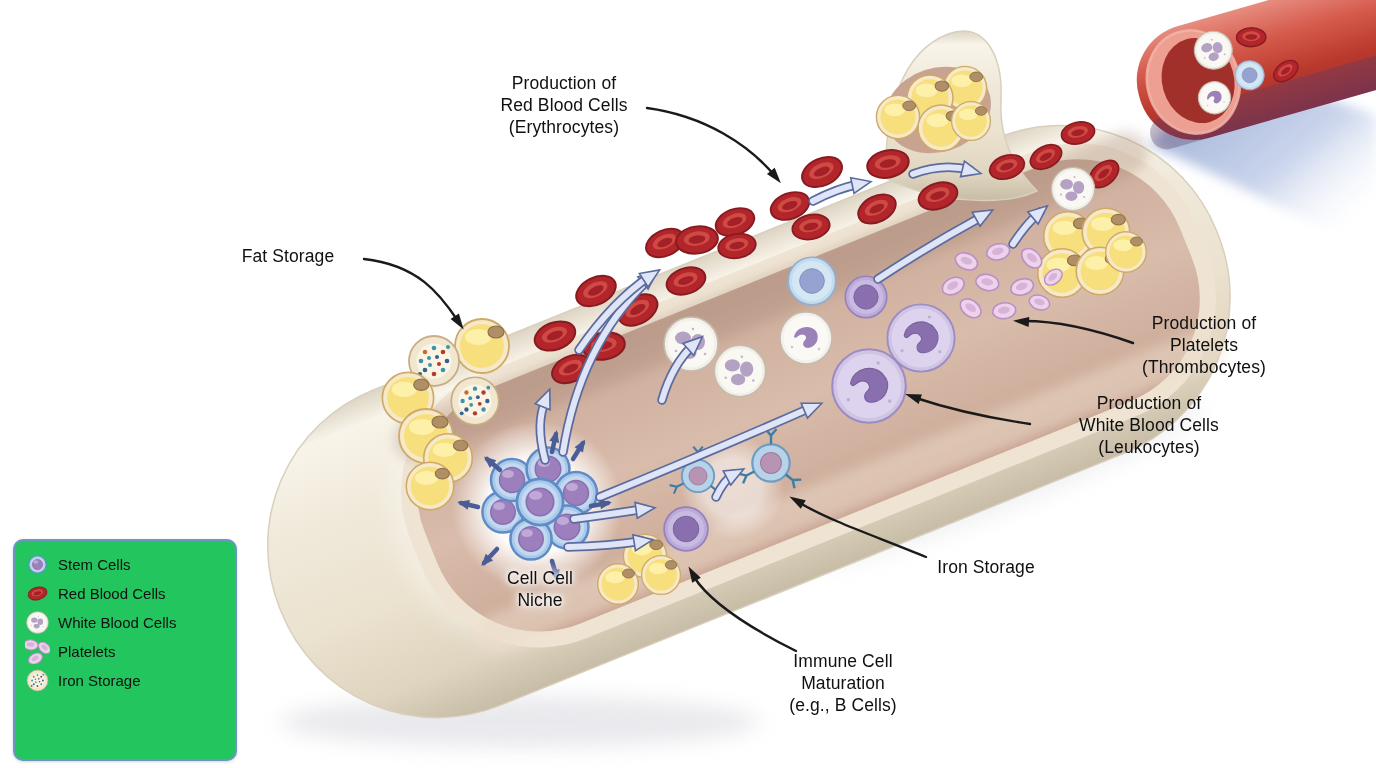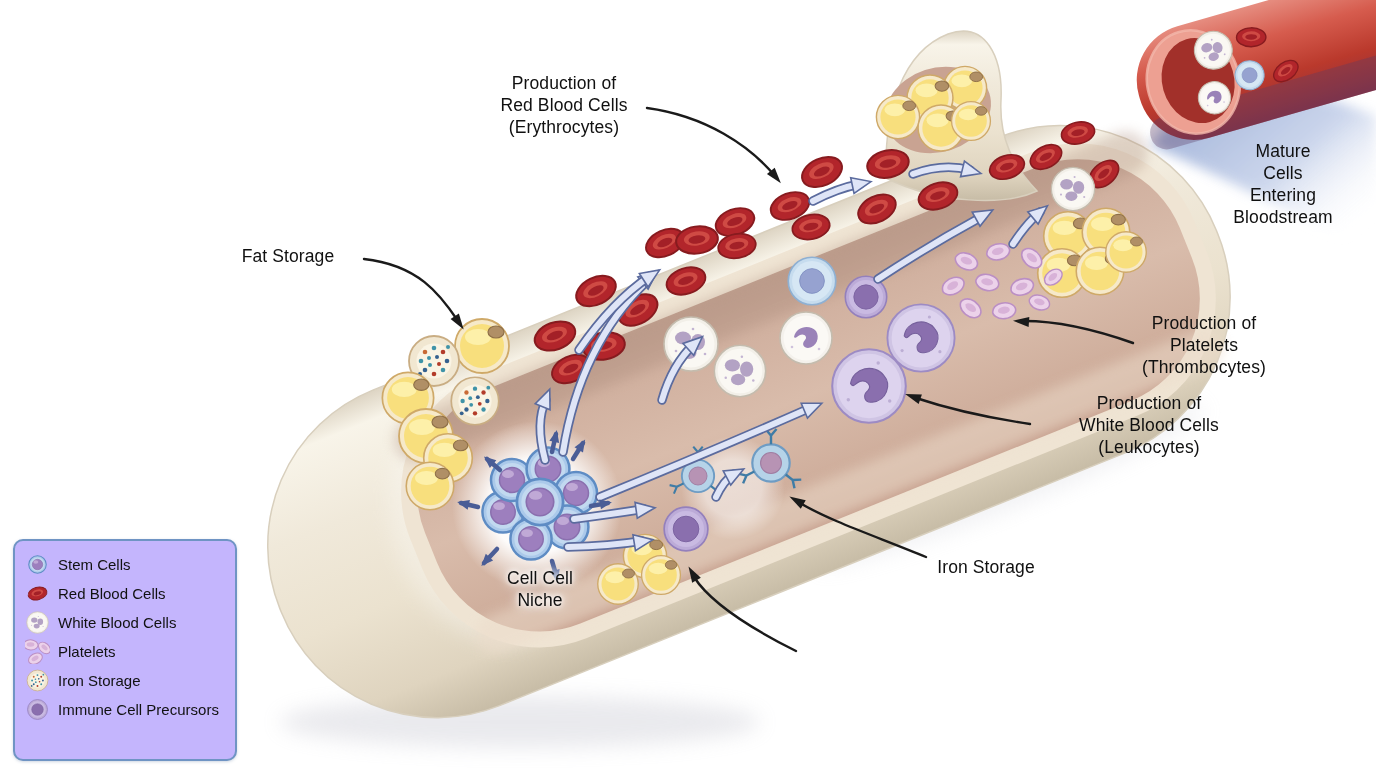--- a/index.html
+++ b/index.html
@@ -4,21 +4,21 @@
 <style>
   html,body{margin:0;padding:0;background:#ffffff;}
   #stage{position:relative;width:1376px;height:768px;overflow:hidden;
          font-family:"Liberation Sans", sans-serif;background:#ffffff;}
   #scene{position:absolute;left:0;top:0;}
   .lbl{position:absolute;transform:translateX(-50%);text-align:center;
        color:#101010;font-size:17.5px;line-height:1.26;white-space:pre-line;
        font-weight:400;letter-spacing:.1px;}
   .lbl-halo{text-shadow:0 0 4px #fff,0 0 7px #fff,0 0 12px #fff,0 0 16px #fff;}
   #legend{position:absolute;left:13px;top:539px;width:224px;height:222px;
-          box-sizing:border-box;background:#c4b5fd;border:2px solid #6f94c4;
+          box-sizing:border-box;background:#22c55e;border:2px solid #6f94c4;
           border-radius:10px;padding:9px 6px 7px 10px;
           box-shadow:0 1px 3px rgba(60,90,140,.25);}
   .leg-item{display:flex;align-items:center;height:29px;}
   .leg-icon{width:25px;height:25px;flex:0 0 25px;margin-right:8px;}
   .leg-label{font-size:15px;color:#111;white-space:nowrap;}
 </style>
 </head>
 <body>
 
 <div id="stage">
@@ -326,32 +326,32 @@
         <polygon points="3,0 -13,5 -13,-5" fill="#1a1a1a" transform="translate(792,498) rotate(210)"></polygon>
         <path d="M796,651 C750,628 710,602 694,577" fill="none" stroke="#1a1a1a" stroke-width="2.4" stroke-linecap="round"></path>
         <polygon points="3,0 -13,5 -13,-5" fill="#1a1a1a" transform="translate(690,569) rotate(240)"></polygon>
       </g>
 </svg>
 
 <div class="lbl" style="left:564px;top:72px;">Production of
 Red Blood Cells
 (Erythrocytes)</div>
 <div class="lbl" style="left:288px;top:245px;">Fat Storage</div>
-<div class="lbl" style="left:1283px;top:140px;">Mature Cells
-Entering
-Bloodstream</div>
 <div class="lbl" style="left:1204px;top:312px;">Production of
 Platelets
 (Thrombocytes)</div>
 <div class="lbl" style="left:1149px;top:392px;">Production of
 White Blood Cells
 (Leukocytes)</div>
 <div class="lbl" style="left:986px;top:556px;">Iron Storage</div>
 <div class="lbl lbl-halo" style="left:540px;top:567px;">Cell Cell
 Niche</div>
+<div class="lbl" style="left:843px;top:650px;">Immune Cell
+Maturation
+(e.g., B Cells)</div>
 
 <div id="legend">
       <div class="leg-item">
         <svg viewBox="-15 -15 30 30" class="leg-icon">
           <use href="#g-stem" transform="scale(0.5)"></use>
         </svg>
         <span class="leg-label">Stem Cells</span>
       </div>
       <div class="leg-item">
         <svg viewBox="-15 -15 30 30" class="leg-icon">
@@ -370,21 +370,15 @@
           <use href="#g-plt3" transform="scale(0.95)"></use>
         </svg>
         <span class="leg-label">Platelets</span>
       </div>
       <div class="leg-item">
         <svg viewBox="-15 -15 30 30" class="leg-icon">
           <use href="#g-iron" transform="scale(0.5)"></use>
         </svg>
         <span class="leg-label">Iron Storage</span>
       </div>
-      <div class="leg-item">
-        <svg viewBox="-15 -15 30 30" class="leg-icon">
-          <use href="#g-cell-purple" transform="scale(0.52)"></use>
-        </svg>
-        <span class="leg-label">Immune Cell Precursors</span>
-      </div>
     </div>
 
 </div>
 
 </body></html>

